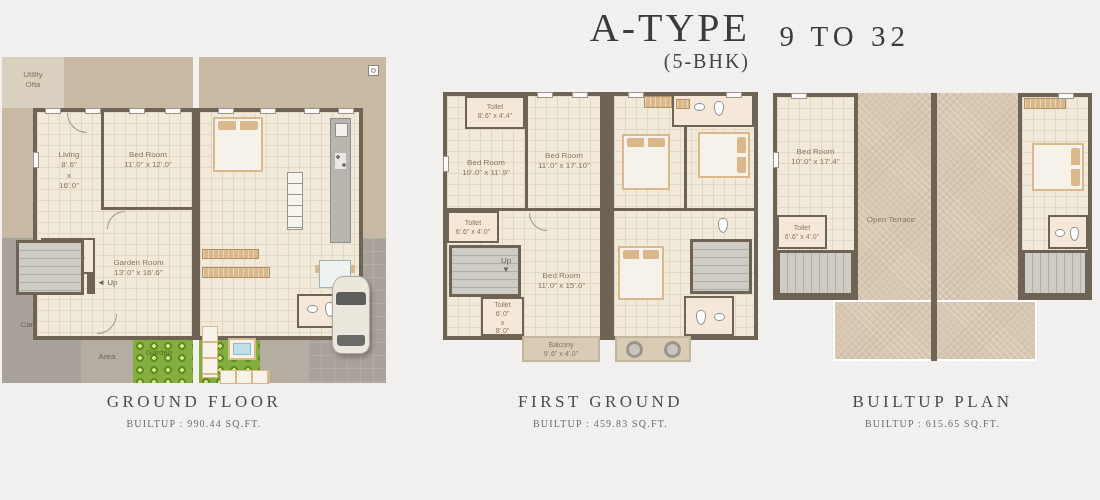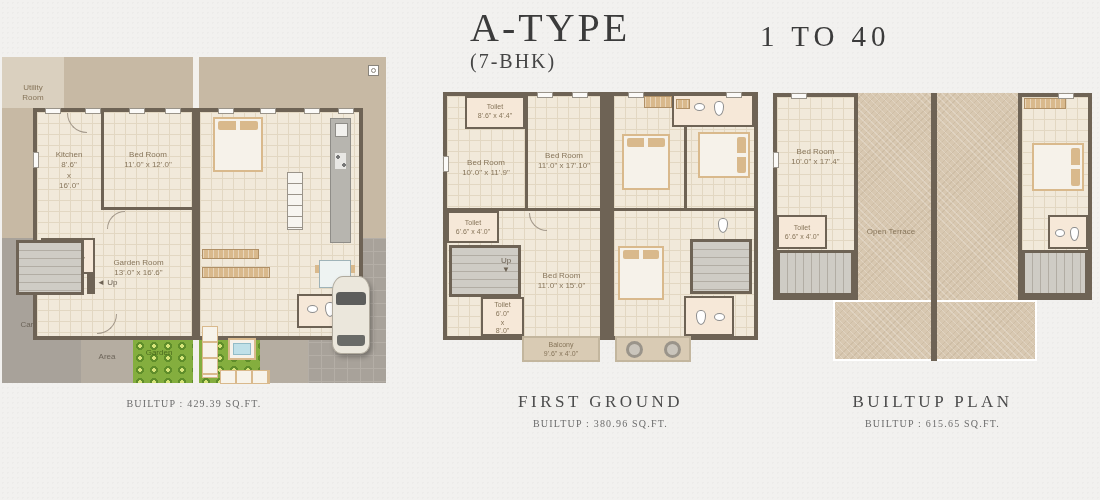--- a/index.html
+++ b/index.html
@@ -5,21 +5,21 @@
   :root{
     --wall:#6e6355; --floor:#f1e9da; --floorline:#e2d7c2; --surround:#c7b9a4;
     --utility:#dad0bf; --parking:#a8a29a; --otta:#b5ada1; --garden:#84ae3e;
     --terrace:#d8c8b1; --balcony:#d9cbb4; --toiletfloor:#f6e8d8; --furn:#d9b98c;
     --paper:#f2f1ef; --ink:#3b3b3b; --label:#87755a;
   }
   html,body{margin:0;padding:0;}
   body{width:1100px;height:500px;background:var(--paper);overflow:hidden;position:relative;
        font-family:"Liberation Sans",sans-serif;
        background-image:radial-gradient(rgba(0,0,0,0.02) 1px, transparent 1px);background-size:5px 5px;}
-  .hdr{position:absolute;text-align:left;color:var(--ink);font-family:"Liberation Serif",serif;}
+  .hdr{position:absolute;text-align:right;color:var(--ink);font-family:"Liberation Serif",serif;}
   #title{left:470px;top:4px;width:280px;font-size:40px;letter-spacing:3px;}
   #subtitle{left:470px;top:50px;width:280px;font-size:20px;letter-spacing:2px;color:#454545;}
   #range{left:760px;top:20px;width:150px;font-size:29px;letter-spacing:5px;}
   .plan{position:absolute;}
   .plan div{position:absolute;box-sizing:border-box;}
   .house{background-color:var(--floor);border:4px solid var(--wall);
          background-image:linear-gradient(var(--floorline) 1px,transparent 1px),
                           linear-gradient(90deg,var(--floorline) 1px,transparent 1px);
          background-size:11px 11px;}
   .wall{background:var(--wall);}
@@ -72,28 +72,28 @@
   .caption{position:absolute;top:392px;text-align:center;font-family:"Liberation Serif",serif;}
   .cap-t{font-size:17px;letter-spacing:3.5px;color:#4b4b4b;}
   .cap-b{font-size:10px;letter-spacing:1.2px;color:#6c6c6c;margin-top:6px;}
   .upblk{background:var(--wall);}
   .uplbl{font-size:8px;color:#6d6254;}
 </style>
 </head>
 <body>
 
 <div class="hdr" id="title">A-TYPE</div>
-<div class="hdr" id="subtitle">(7-BHK)</div>
-<div class="hdr" id="range">1 TO 40</div>
+<div class="hdr" id="subtitle">(5-BHK)</div>
+<div class="hdr" id="range">9 TO 32</div>
 
 <section class="plan" style="left:2px;top:57px;width:384px;height:326px;background:var(--surround)">
   <div class="util" style="left:0;top:0;width:62px;height:51px">
-    <div class="rl" style="left:0;top:26px;width:62px">
+    <div class="rl" style="left:0;top:13px;width:62px">
       <span>Utility</span>
-        <span>Room</span>
+        <span>Otta</span>
     </div>
   </div>
   <div style="left:191px;top:0;width:6px;height:51px;background:#f3f1ed"></div>
   <div style="left:0;top:181px;width:79px;height:145px;background:var(--parking)">
     <div class="rl" style="left:0;top:82px;width:79px;color:#6d655a">
       <span>Car Parking</span>
     </div>
   </div>
   <div style="left:306px;top:181px;width:78px;height:145px;background:var(--parking);background-image:linear-gradient(#b4aea6 1px,transparent 1px),linear-gradient(90deg,#b4aea6 1px,transparent 1px);background-size:13px 13px"></div>
   <div style="left:79px;top:283px;width:52px;height:43px;background:var(--otta)">
@@ -107,21 +107,21 @@
       </div>
   </div>
   <div style="left:191px;top:283px;width:6px;height:43px;background:#f3f1ed"></div>
   <div class="garden" style="left:197px;top:283px;width:61px;height:43px"></div>
   <div style="left:258px;top:283px;width:48px;height:43px;background:var(--otta)"></div>
 
   <div class="house" style="left:31px;top:51px;width:163px;height:232px">
     <div class="wall" style="left:64px;top:0;width:3px;height:97px"></div>
     <div class="wall" style="left:64px;top:95px;width:91px;height:3px"></div>
     <div class="rl" style="left:0;top:38px;width:64px">
-      <span>Kitchen</span>
+      <span>Living</span>
         <span>8'.6"</span>
       <span>x</span>
         <span>16'.0"</span>
     </div>
     <div class="rl" style="left:67px;top:38px;width:88px">
       <span>Bed Room</span>
         <span>11'.0" x 12'.0"</span>
     </div>
     <div class="rl" style="left:48px;top:146px;width:107px">
       <span>Garden Room</span>
@@ -165,21 +165,22 @@
     <div class="ctable" style="left:28px;top:226px;width:28px;height:22px"></div>
     <div class="win" style="left:18px;top:-4px;width:16px;height:6px"></div>
     <div class="win" style="left:60px;top:-4px;width:16px;height:6px"></div>
     <div class="win" style="left:104px;top:-4px;width:16px;height:6px"></div>
     <div class="win" style="left:138px;top:-4px;width:16px;height:6px"></div>
   </div>
   <div class="car" style="left:330px;top:219px;width:38px;height:78px"></div>
   <div class="north" style="left:366px;top:8px;width:11px;height:11px"></div>
 </section>
 <div class="caption" style="left:2px;width:384px">
-  <div class="cap-b">BUILTUP : 429.39 SQ.FT.</div>
+  <div class="cap-t">GROUND FLOOR</div>
+  <div class="cap-b">BUILTUP : 990.44 SQ.FT.</div>
 </div>
 
 <section class="plan" style="left:443px;top:92px;width:315px;height:272px">
 
   <div class="house" style="left:0;top:0;width:161px;height:248px">
     <div class="troom" style="left:18px;top:0;width:60px;height:33px">
       <div class="rl sm" style="left:0;top:5px;width:56px">
         <span>Toilet</span>
           <span>8'.6" x 4'.4"</span>
       </div>
@@ -251,28 +252,28 @@
     <div class="win" style="left:14px;top:-4px;width:16px;height:6px"></div>
     <div class="win" style="left:112px;top:-4px;width:16px;height:6px"></div>
   </div>
   <div class="deck" style="left:172px;top:244px;width:76px;height:26px">
     <div class="planter" style="left:9px;top:3px;width:17px;height:17px"></div>
     <div class="planter" style="left:47px;top:3px;width:17px;height:17px"></div>
   </div>
 </section>
 <div class="caption" style="left:443px;width:315px">
   <div class="cap-t">FIRST GROUND</div>
-  <div class="cap-b">BUILTUP : 380.96 SQ.FT.</div>
+  <div class="cap-b">BUILTUP : 459.83 SQ.FT.</div>
 </div>
 
 <section class="plan" style="left:773px;top:93px;width:319px;height:270px">
   <div class="terr" style="left:85px;top:0;width:160px;height:207px"></div>
   <div class="terr" style="left:60px;top:207px;width:204px;height:61px;border:2px solid #fff"></div>
   <div class="wall" style="left:158px;top:0;width:6px;height:268px;position:absolute"></div>
-  <div class="rl" style="left:85px;top:134px;width:66px">
+  <div class="rl" style="left:85px;top:122px;width:66px">
     <span>Open Terrace</span>
   </div>
 
   <div class="house" style="left:0;top:0;width:85px;height:207px">
     <div class="rl" style="left:0;top:50px;width:77px">
       <span>Bed Room</span>
         <span>10'.0" x 17'.4"</span>
     </div>
     <div class="troom" style="left:0;top:118px;width:50px;height:34px">
       <div class="rl sm" style="left:0;top:7px;width:46px">

